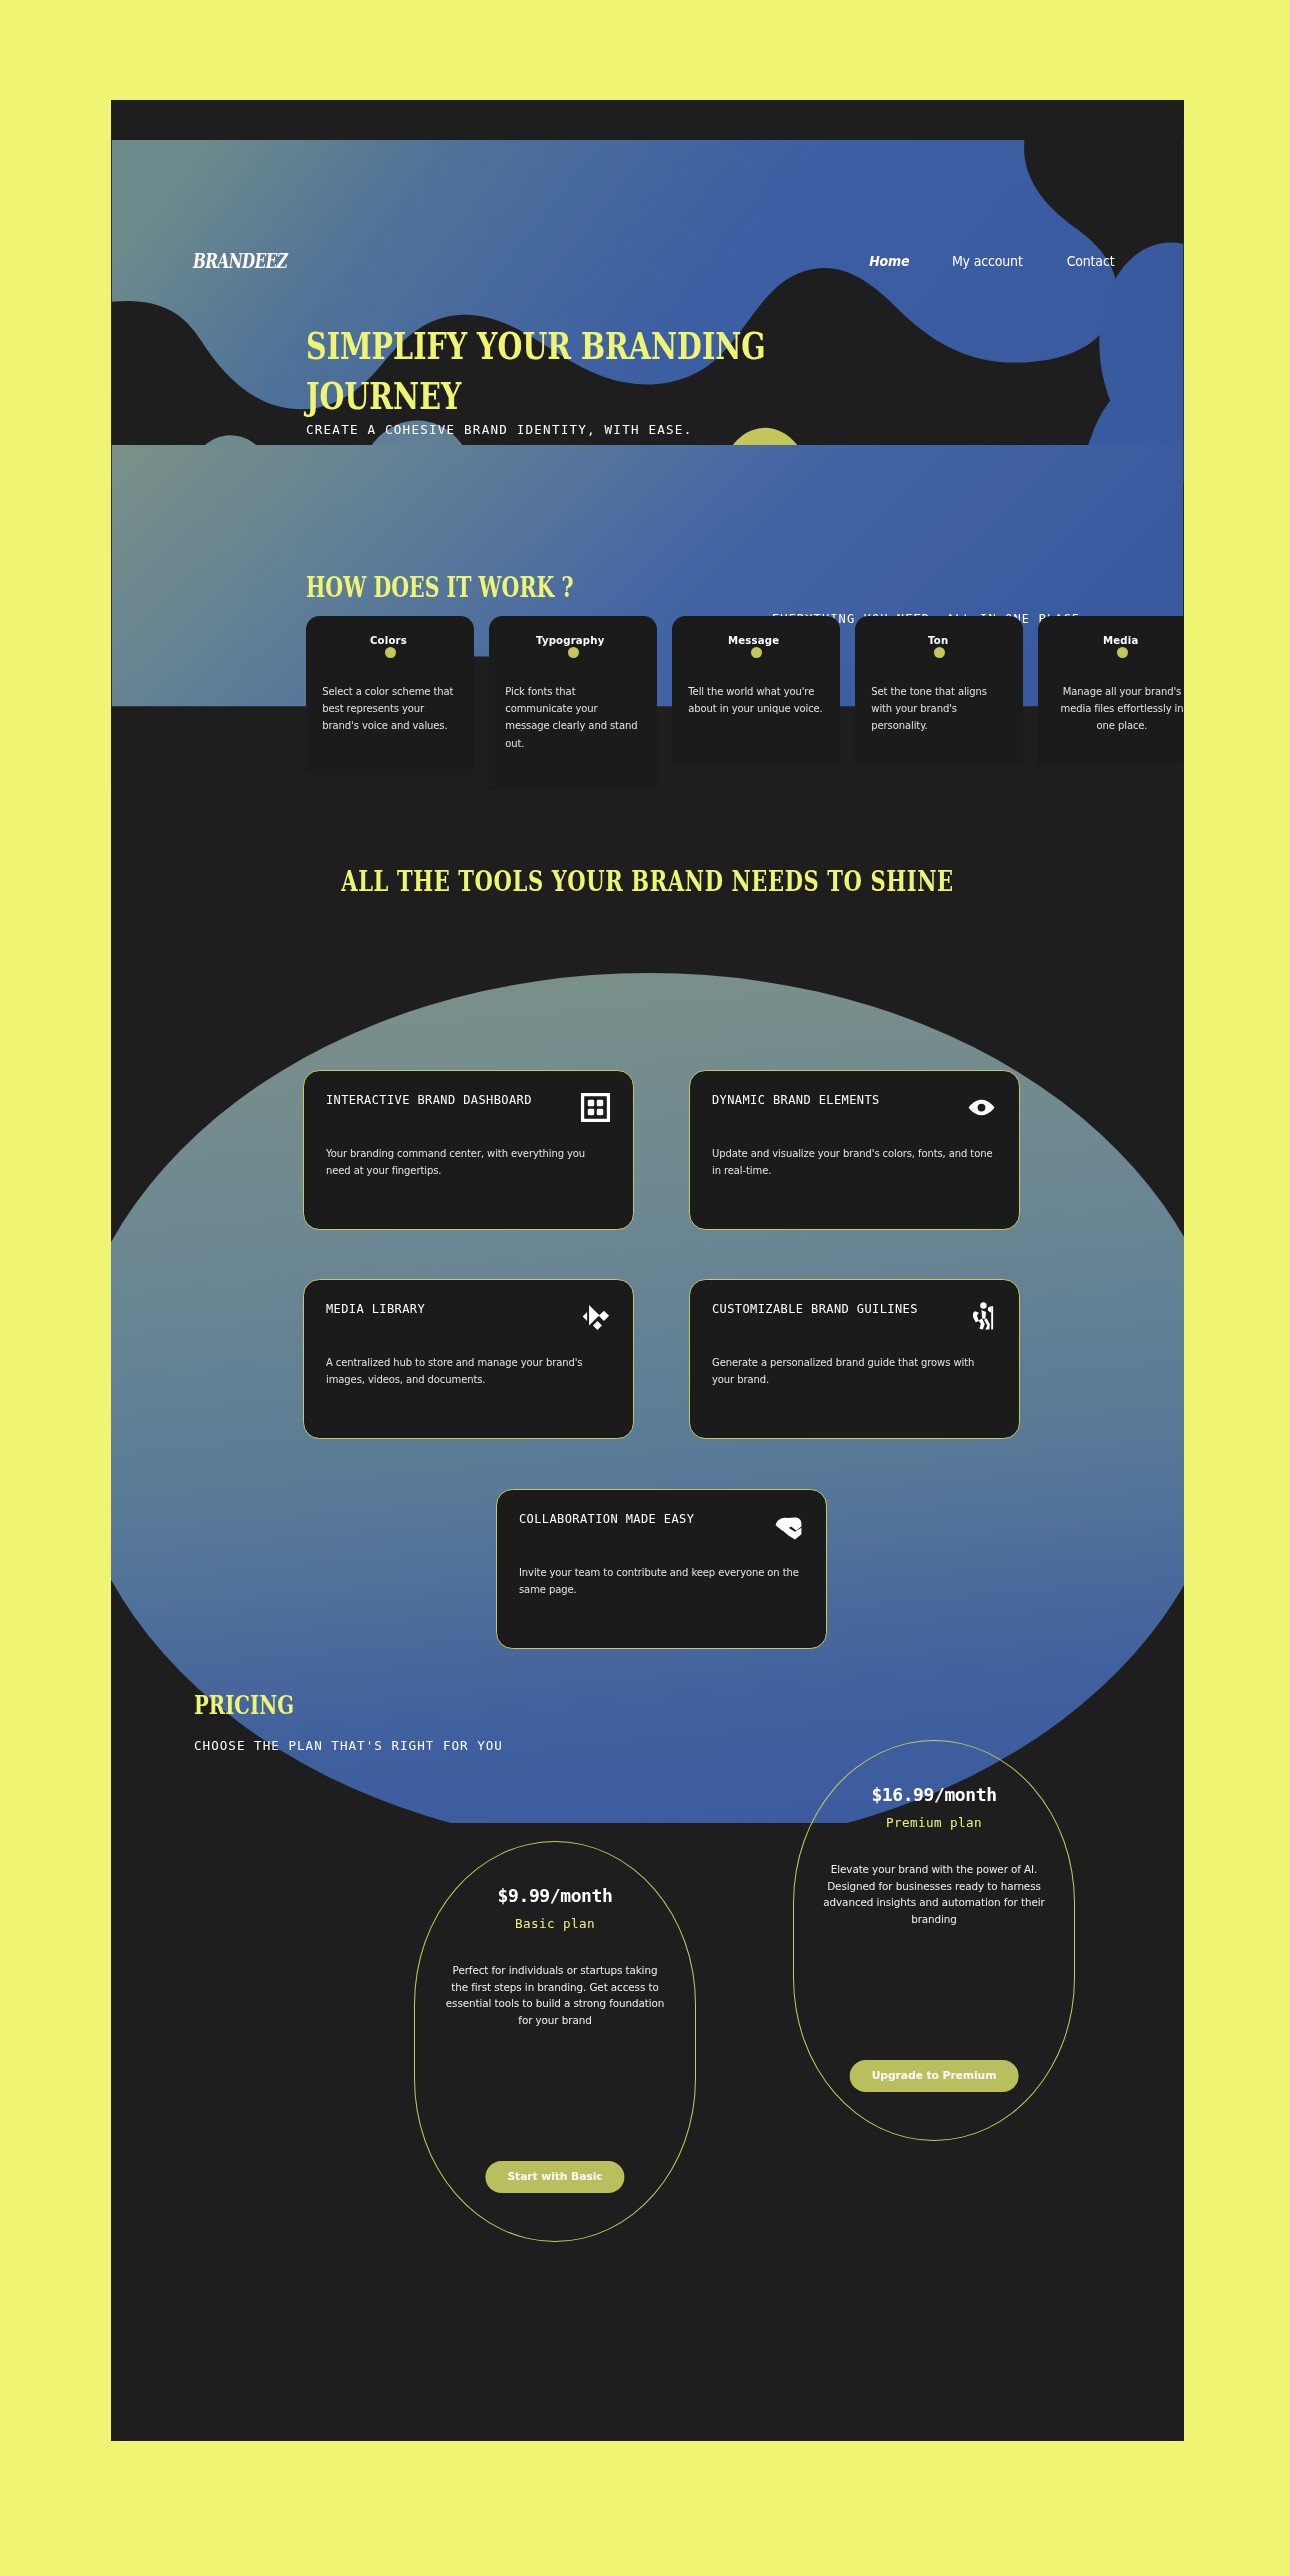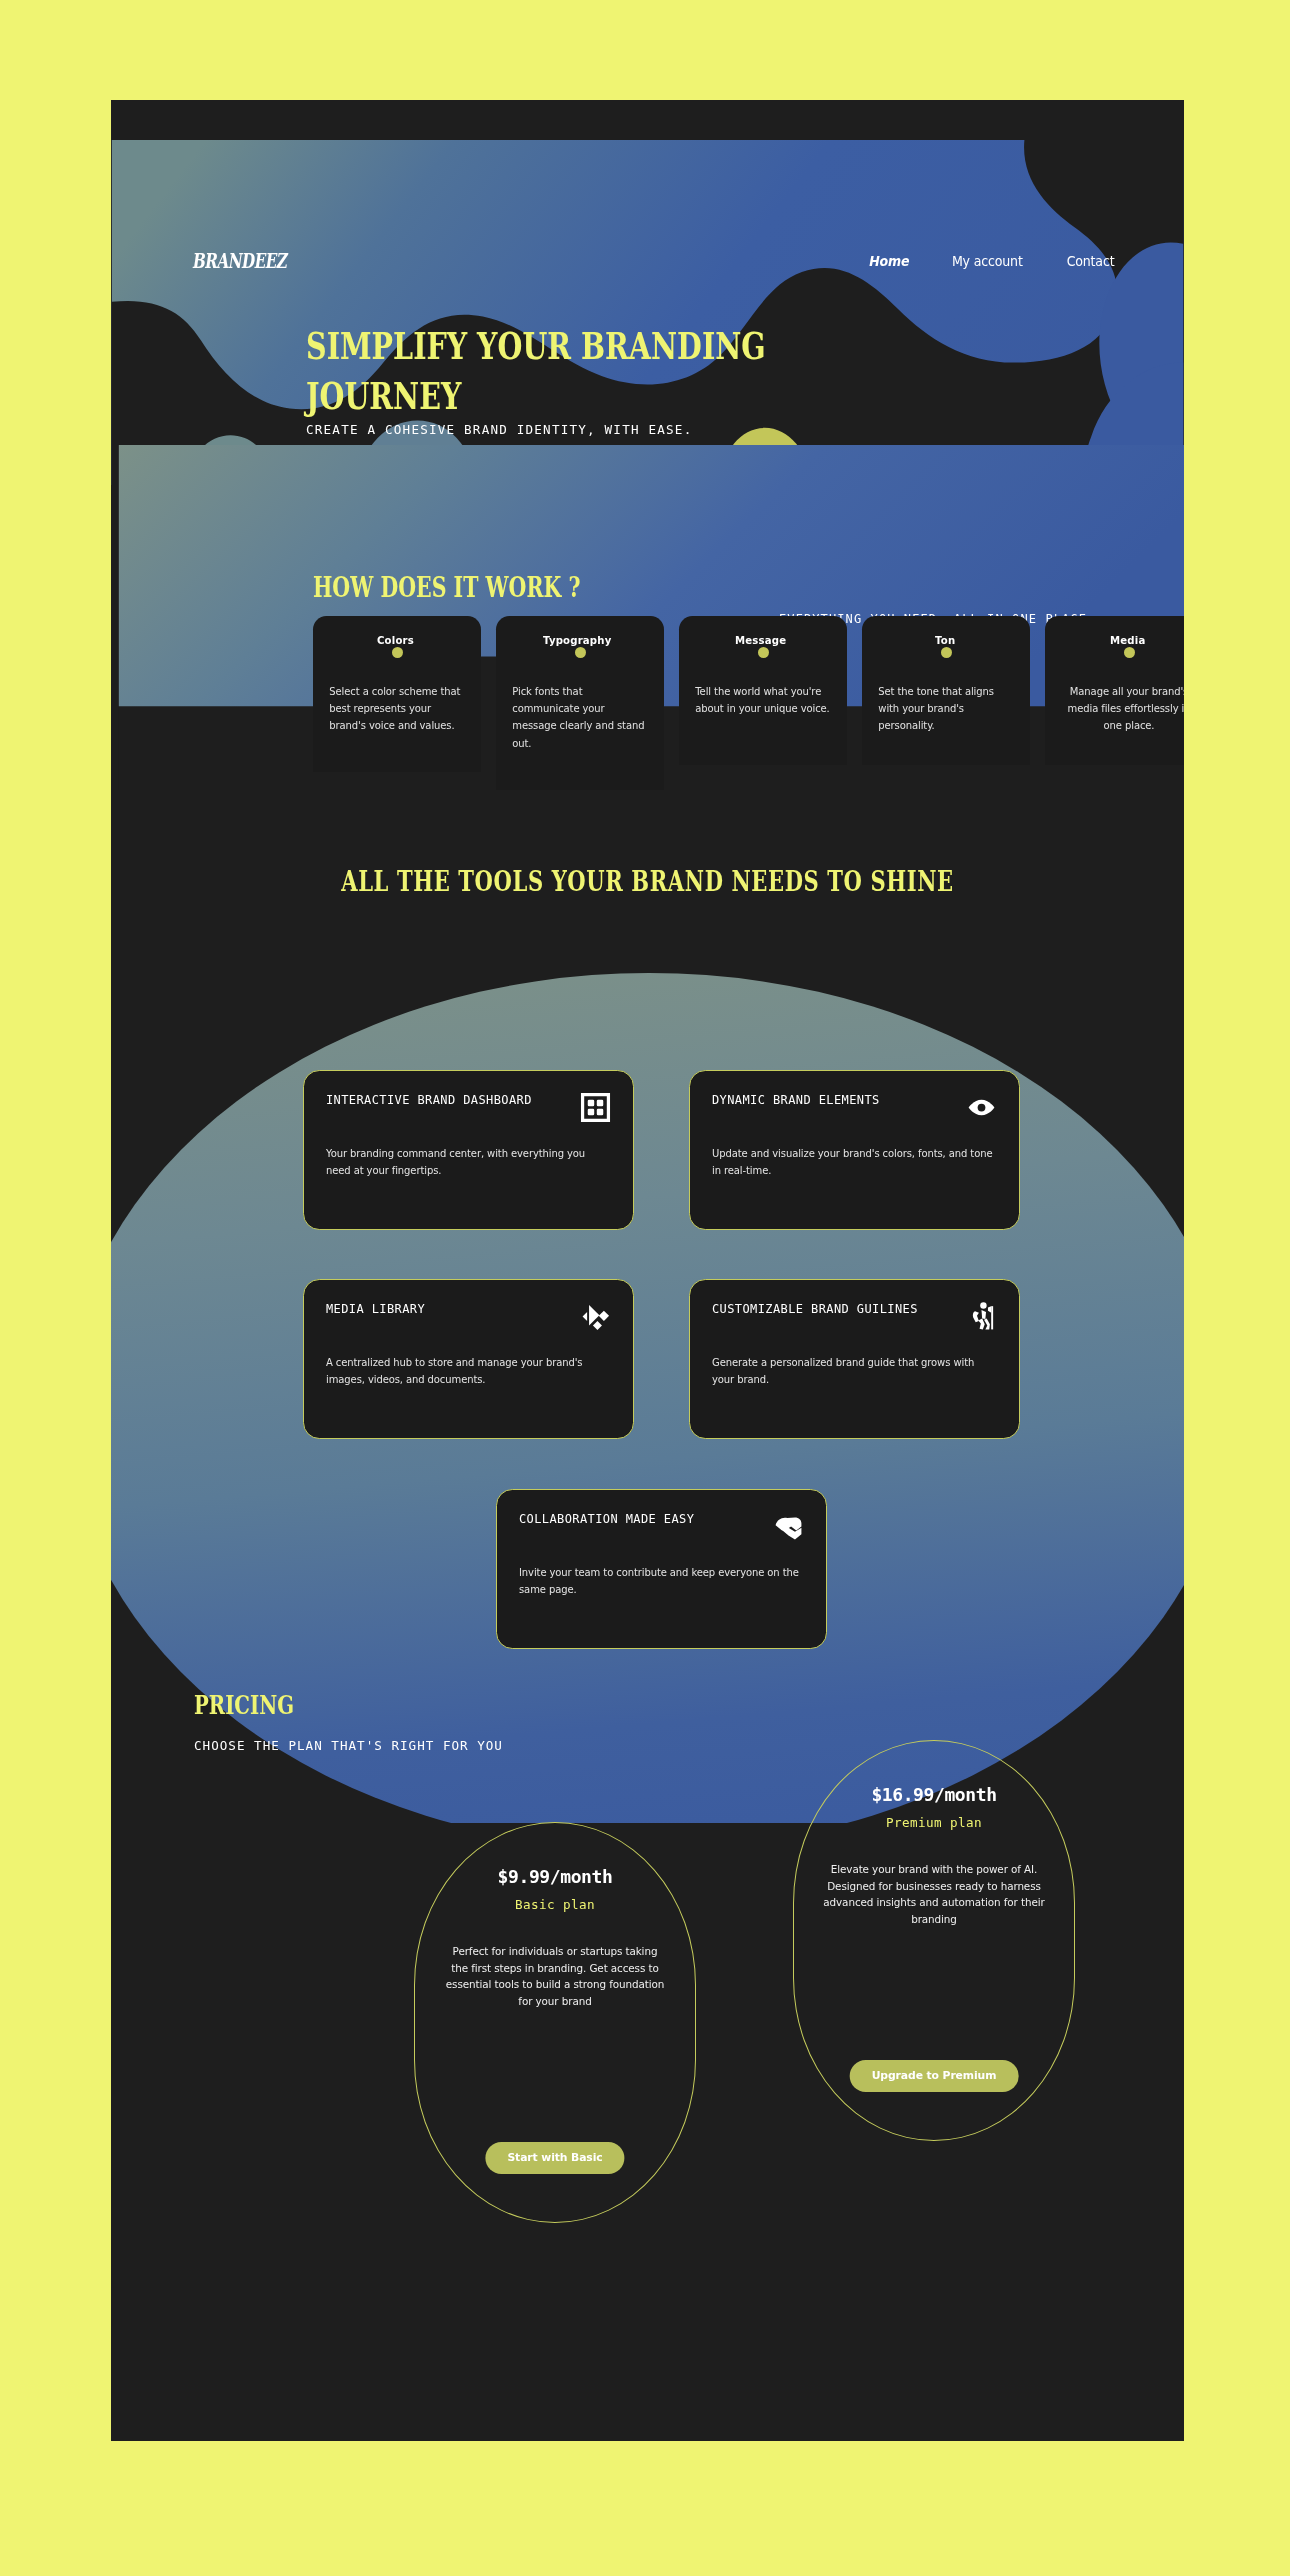--- a/index.html
+++ b/index.html
@@ -47,21 +47,21 @@
     text-transform:uppercase;
   }
   .hero-sub{
     position:absolute; left:195px; top:282px;
     font-family:"DejaVu Sans Mono", monospace;
     font-size:12.6px; letter-spacing:1.2px; color:#ffffff;
     text-transform:uppercase;
   }
 
   
-  .hiw{ position:absolute; left:7px; top:345px; width:1073px; height:345px; overflow:hidden; }
+  .hiw{ position:absolute; left:0; top:345px; width:1073px; height:345px; overflow:hidden; }
   .hiw-bg{ position:absolute; left:0; top:0; width:1073px; height:345px; }
   .hiw-title{
     position:absolute; left:195px; top:126px;
     font-family:"DejaVu Serif", serif; font-weight:700;
     font-size:25px; color:#eff472; text-transform:uppercase;
     transform:scaleX(.82) scaleY(1.12); transform-origin:left top;
     letter-spacing:0px;
   }
   .hiw-sub{
     position:absolute; left:661px; top:135px;
@@ -137,21 +137,21 @@
   .pricing-sub{
     position:absolute; left:83px; top:93px;
     font-family:"DejaVu Sans Mono", monospace; font-size:12.6px;
     letter-spacing:1px; color:#ffffff; text-transform:uppercase;
   }
   .plan{
     position:absolute; border:1.5px solid #c5cc5c;
     border-radius:50% / 22%; background:transparent;
     display:flex; flex-direction:column; align-items:center;
   }
-  #plan-basic{ left:303px; top:177px; width:282px; height:401px; border-radius:141px/163px; }
+  #plan-basic{ left:303px; top:196px; width:282px; height:401px; border-radius:141px/163px; }
   #plan-premium{ left:682px; top:95px; width:282px; height:401px; border-radius:141px/163px; }
   .plan-price{
     margin-top:43px;
     font-family:"DejaVu Sans Mono", monospace; font-weight:700;
     font-size:18px; color:#ffffff; letter-spacing:-0.4px;
   }
   .plan-name{
     margin-top:9.7px;
     font-family:"DejaVu Sans Mono", monospace; font-size:12.6px;
     color:#eff472; letter-spacing:0.4px;

